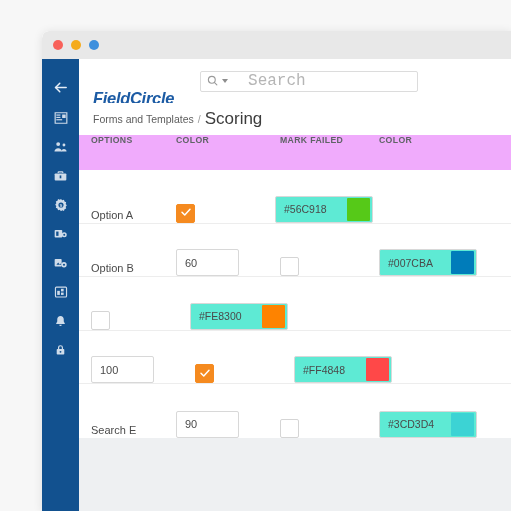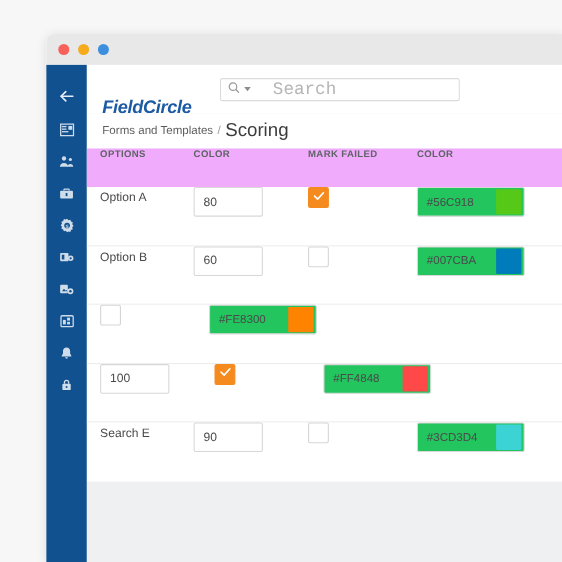--- a/index.html
+++ b/index.html
@@ -154,21 +154,21 @@
     line-height: 1.28;
   }
   .col-options { flex: 0 0 85px; }
   .col-score   { flex: 0 0 104px; }
   .col-mark    { flex: 0 0 99px; }
   .col-color   { flex: 1 1 auto; }
 
   .trow {
     height: 53.5px;
     display: flex;
-    align-items: flex-start;
+    align-items: flex-end;
     padding: 0 12px;
     border-bottom: 1px solid #ededed;
   }
   .trow:last-child { border-bottom: 0; }
 
   .opt-label { font-size: 11px; color: #4a4a4a; }
 
   .score-input {
     width: 63px;
     height: 27px;
@@ -197,21 +197,21 @@
     border-color: #f58a1f;
   }
   .cbox .tick { display: none; }
   .cbox.checked .tick { display: block; }
 
   .color-field {
     width: 98px;
     height: 27px;
     border: 1px solid #d8d8d8;
     border-radius: 2px;
-    background: #22c55e;
+    background: #5eead4;
     display: flex;
     align-items: center;
     overflow: hidden;
   }
   .color-hex {
     flex: 1 1 auto;
     font-size: 10.5px;
     color: #4a4a4a;
     padding-left: 8px;
     white-space: nowrap;
@@ -374,21 +374,20 @@
           <div class="th col-options">OPTIONS</div>
           <div class="th col-score">
             <div>COLOR</div>
           </div>
           <div class="th col-mark">MARK FAILED</div>
           <div class="th col-color">COLOR</div>
         </div>
         <div id="tbody">
             <div class="trow">
               <div class="col-options"><span class="opt-label">Option A</span></div>
-              <div class="col-score"><input type="text" class="score-input" value="80" style=""></div>
               <div class="col-mark">
                 <div class="cbox checked">
                   <span class="tick"><svg width="12" height="12" viewBox="0 0 24 24" fill="none" stroke="#ffffff" stroke-width="3" stroke-linecap="round" stroke-linejoin="round">
                       <polyline points="4,12.5 9.5,18 20,6.5"></polyline>
                     </svg></span>
                 </div>
               </div>
               <div class="col-color">
                 <div class="color-field">
                   <span class="color-hex">#56C918</span>

